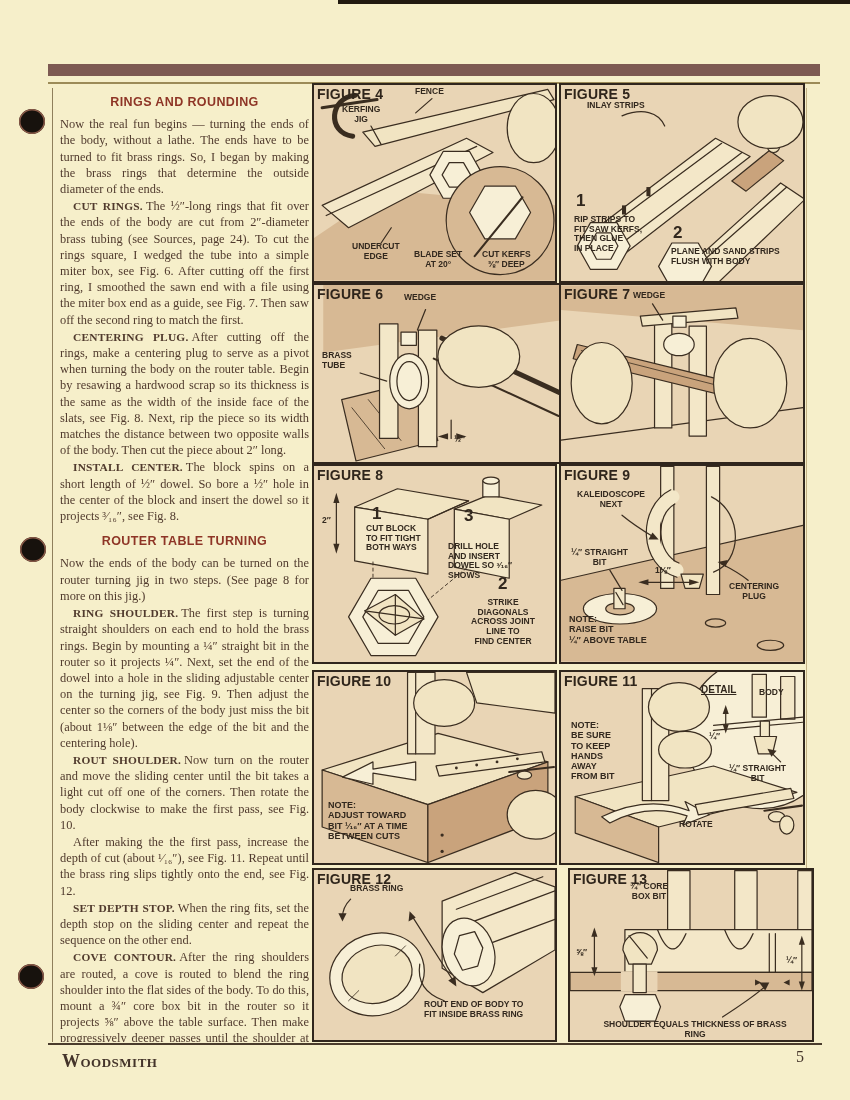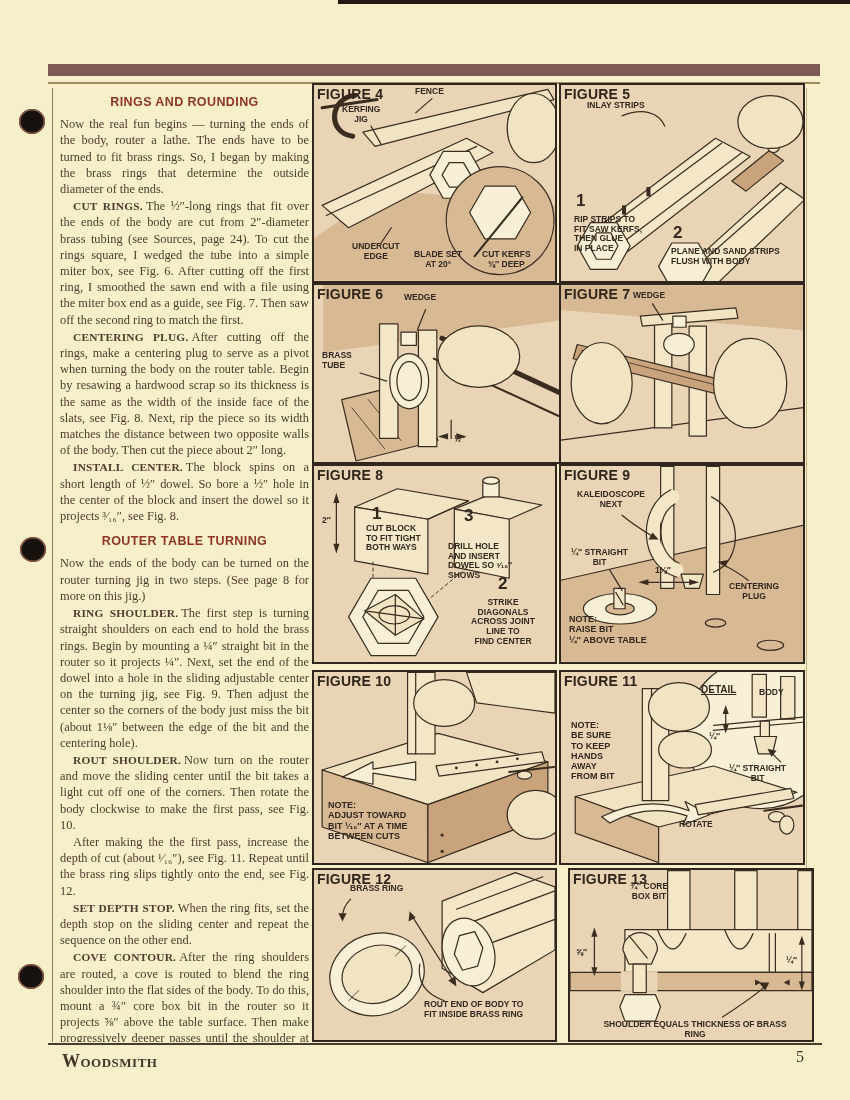--- a/index.html
+++ b/index.html
@@ -55,21 +55,21 @@
 <div class="rightrule"></div>
 <div class="hole" id="hole1"></div>
 <div class="hole" id="hole2"></div>
 <div class="hole" id="hole3"></div>
 <div class="footrule"></div>
 <div class="footer-brand">Woodsmith</div>
 <div class="footer-page">5</div>
 
 <div class="col">
   <h2>RINGS AND ROUNDING</h2>
-  <p><span>Now the real fun begins — turning the ends of the body, router a lathe. The ends have to be turned to fit brass rings. So, I began by making the brass rings that determine the outside diameter of the ends.</span></p>
+  <p><span>Now the real fun begins — turning the ends of the body, without a lathe. The ends have to be turned to fit brass rings. So, I began by making the brass rings that determine the outside diameter of the ends.</span></p>
   <p class="ind"><span class="lead">CUT RINGS.</span><span>The ½″-long rings that fit over the ends of the body are cut from 2″-diameter brass tubing (see Sources, page 24). To cut the rings square, I wedged the tube into a simple miter box, see Fig. 6. After cutting off the first ring, I smoothed the sawn end with a file using the miter box end as a guide, see Fig. 7. Then saw off the second ring to match the first.</span></p>
   <p class="ind"><span class="lead">CENTERING PLUG.</span><span>After cutting off the rings, make a centering plug to serve as a pivot when turning the body on the router table. Begin by resawing a hardwood scrap so its thickness is the same as the width of the inside face of the slats, see Fig. 8. Next, rip the piece so its width matches the distance between two opposite walls of the body. Then cut the piece about 2″ long.</span></p>
   <p class="ind"><span class="lead">INSTALL CENTER.</span><span>The block spins on a short length of ½″ dowel. So bore a ½″ hole in the center of the block and insert the dowel so it projects ³⁄₁₆″, see Fig. 8.</span></p>
   <h2 class="second">ROUTER TABLE TURNING</h2>
   <p><span>Now the ends of the body can be turned on the router turning jig in two steps. (See page 8 for more on this jig.)</span></p>
   <p class="ind"><span class="lead">RING SHOULDER.</span><span>The first step is turning straight shoulders on each end to hold the brass rings. Begin by mounting a ¼″ straight bit in the router so it projects ¼″. Next, set the end of the dowel into a hole in the sliding adjustable center on the turning jig, see Fig. 9. Then adjust the center so the corners of the body just miss the bit (about 1⅛″ between the edge of the bit and the centering hole).</span></p>
   <p class="ind"><span class="lead">ROUT SHOULDER.</span><span>Now turn on the router and move the sliding center until the bit takes a light cut off one of the corners. Then rotate the body clockwise to make the first pass, see Fig. 10.</span></p>
   <p class="ind"><span>After making the the first pass, increase the depth of cut (about ¹⁄₁₆″), see Fig. 11. Repeat until the brass ring slips tightly onto the end, see Fig. 12.</span></p>
   <p class="ind"><span class="lead">SET DEPTH STOP.</span><span>When the ring fits, set the depth stop on the sliding center and repeat the sequence on the other end.</span></p>
   <p class="ind"><span class="lead">COVE CONTOUR.</span><span>After the ring shoulders are routed, a cove is routed to blend the ring shoulder into the flat sides of the body. To do this, mount a ¾″ core box bit in the router so it projects ⅝″ above the table surface. Then make progressively deeper passes until the shoulder at the base of the cove matches the thickness of the brass ring, see Fig. 13.</span></p>

